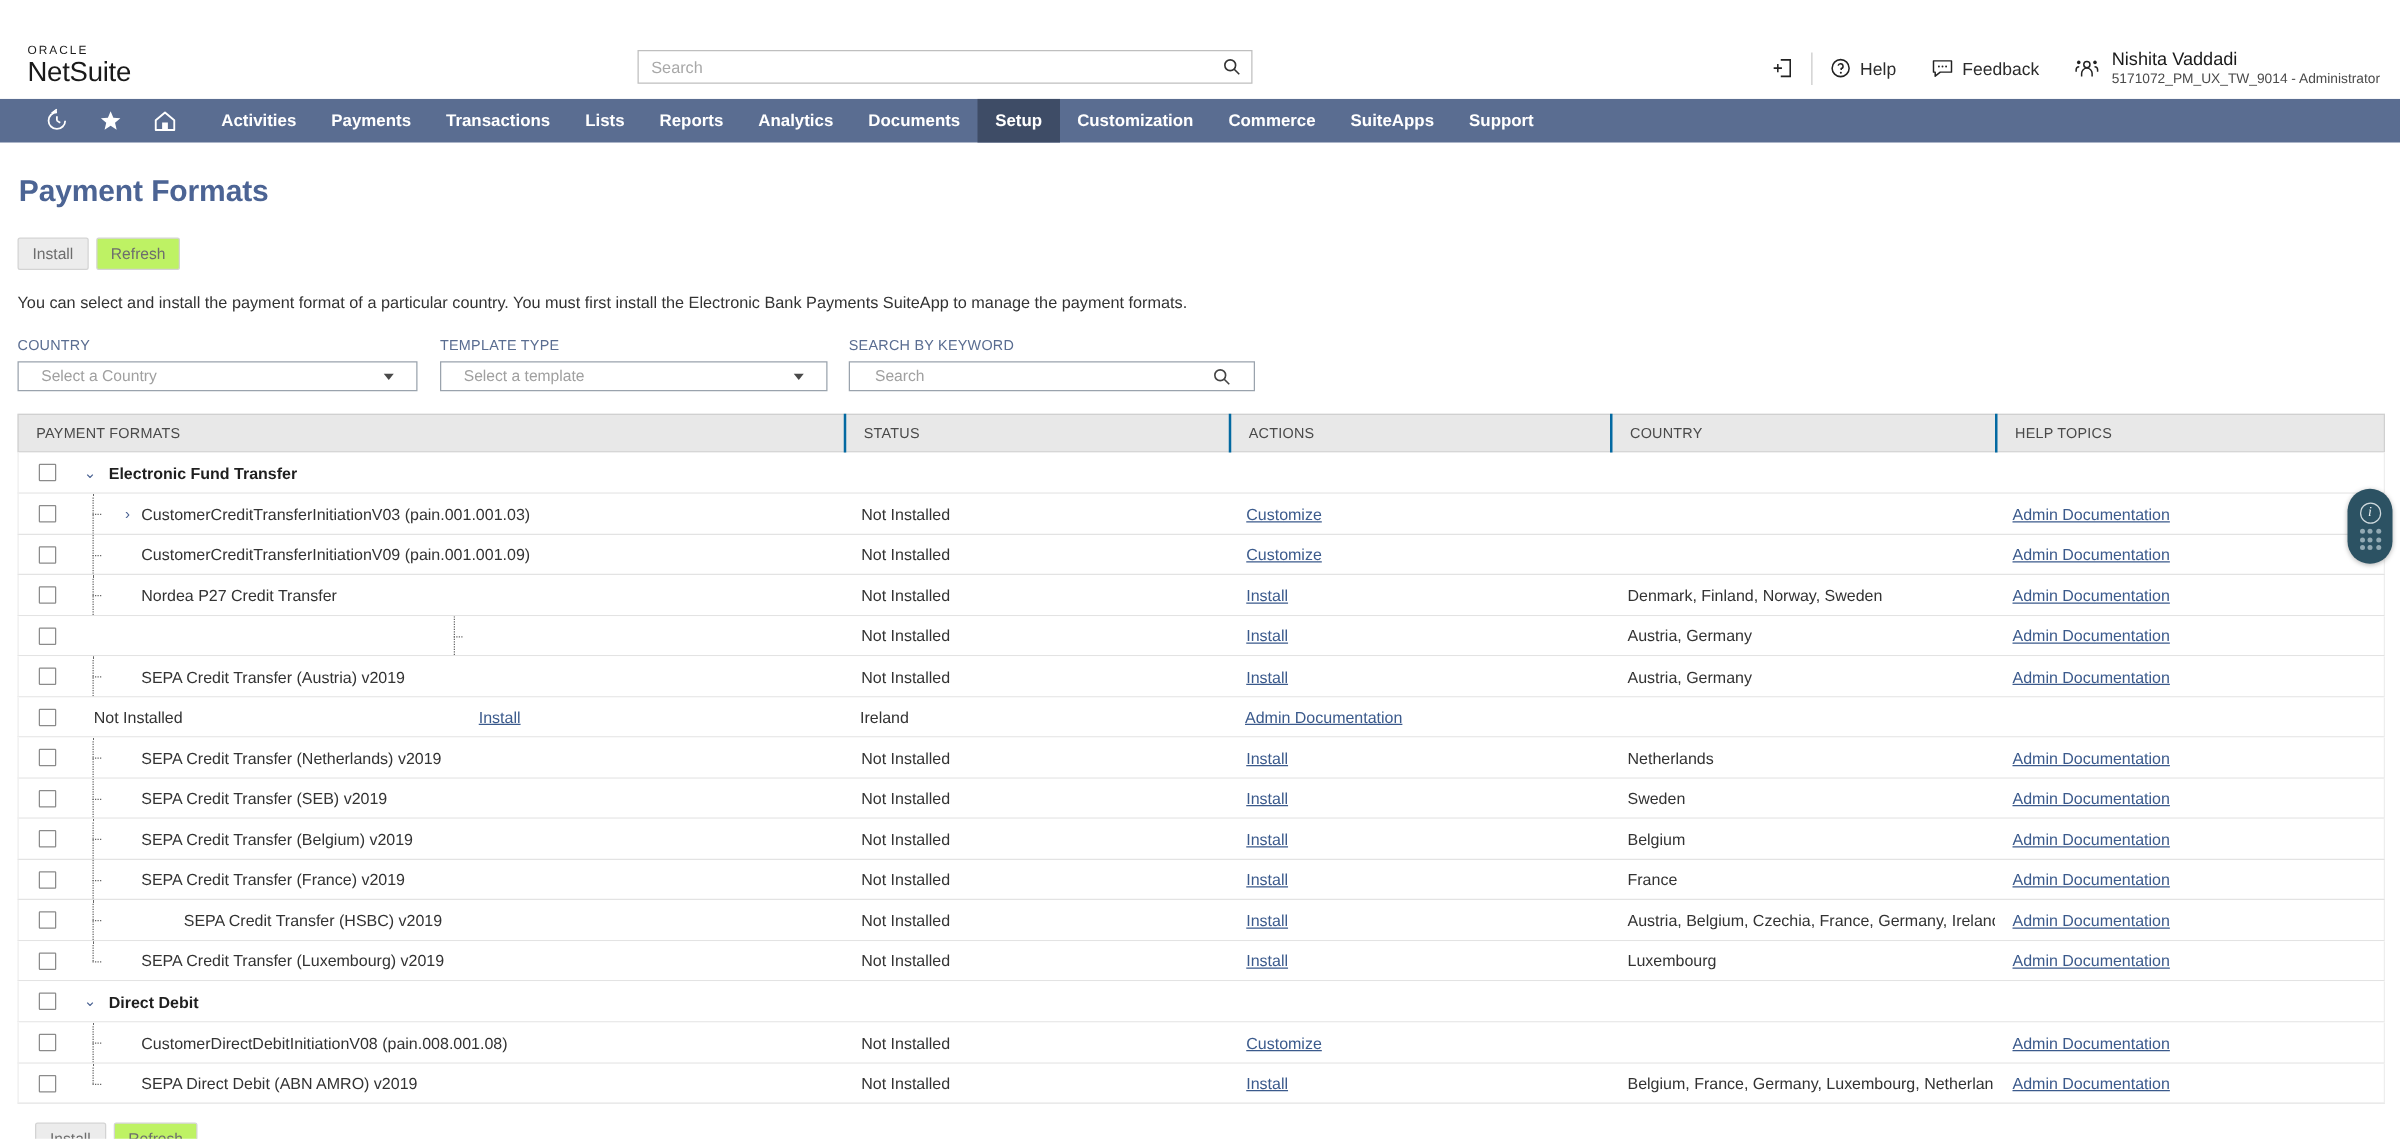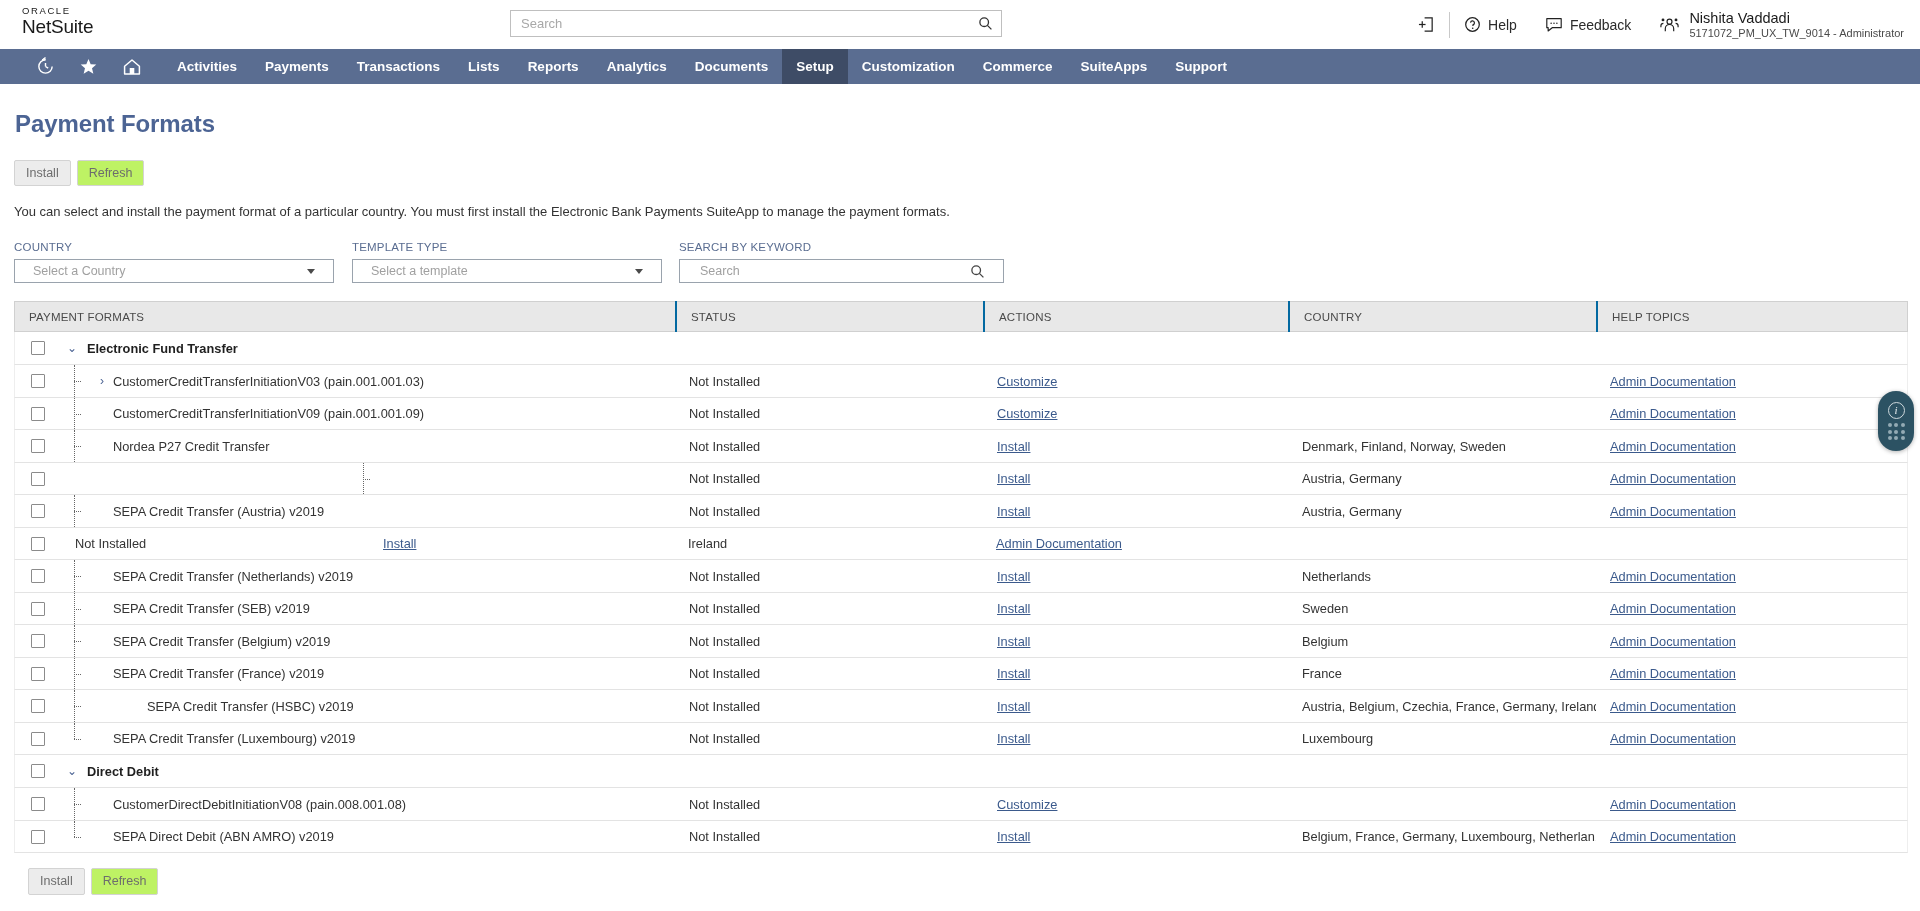--- a/index.html
+++ b/index.html
@@ -13,34 +13,35 @@
   }
 
   
   .topbar {
     height: 49px;
     background: #ffffff;
     display: flex;
     align-items: center;
     position: relative;
     border-bottom: 0;
+    margin-top: 30px;
   }
   .logo-block {
     position: absolute;
     left: 22px; top: 6px;
     line-height: 1;
   }
   .logo-oracle {
     font-size: 9.5px;
     letter-spacing: 1.6px;
     color: #1a1a1a;
     font-weight: 400;
   }
   .logo-netsuite {
-    font-size: 19px;
+    font-size: 22px;
     color: #1a1a1a;
     font-weight: 400;
     letter-spacing: -0.2px;
     margin-top: 1px;
   }
   .global-search {
     position: absolute;
     left: 510px; top: 10px;
     width: 492px; height: 27px;
     border: 1px solid #bfbfbf;

